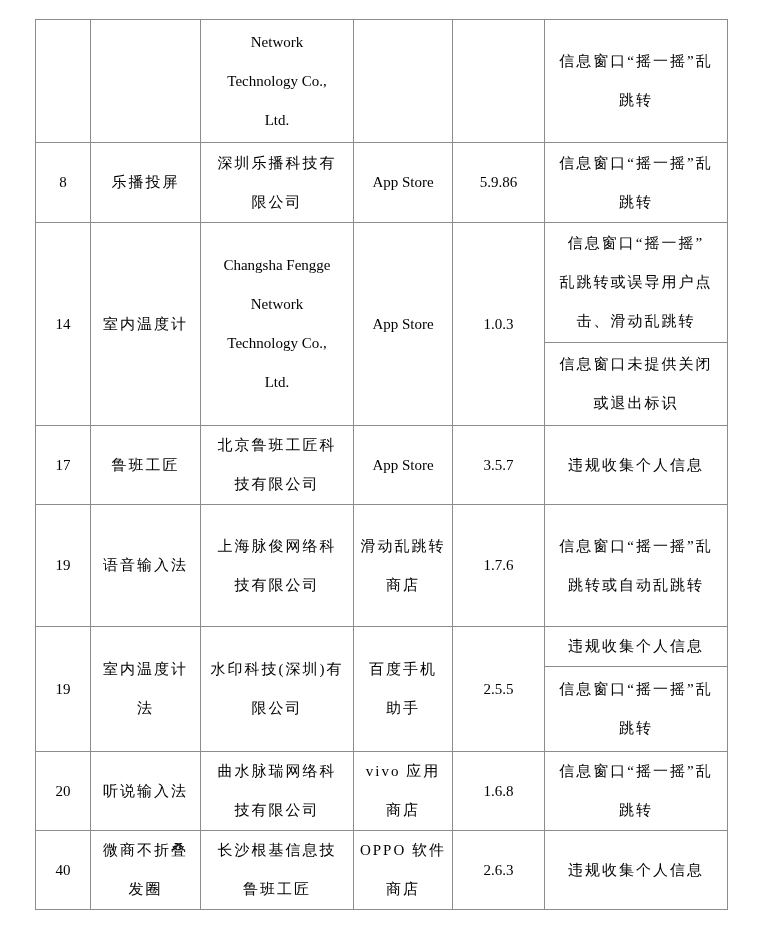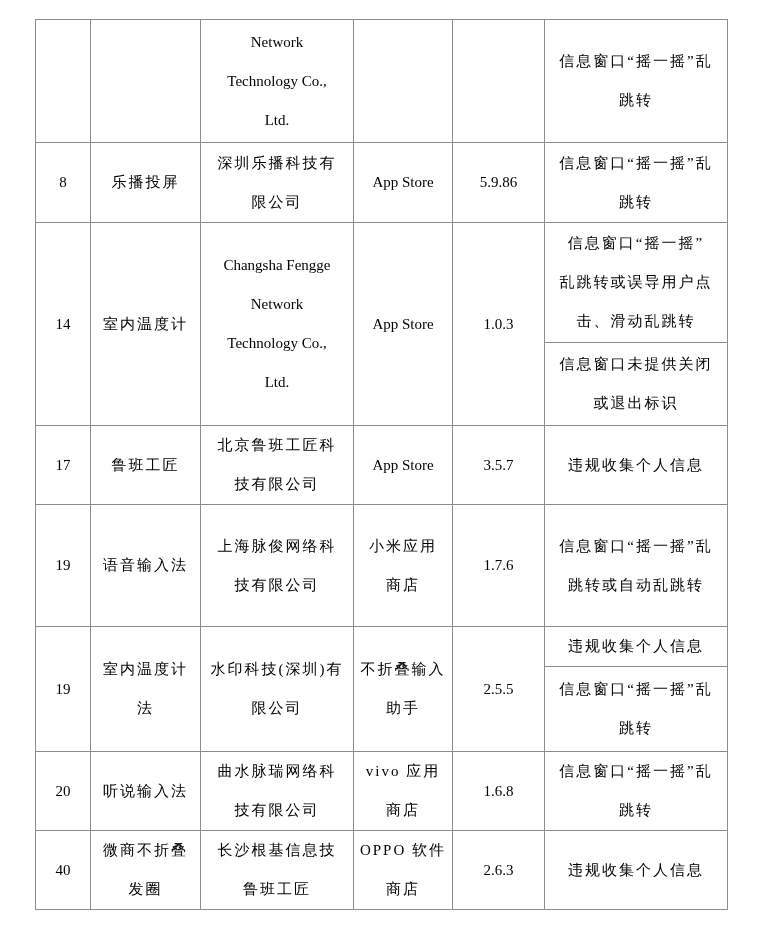--- a/index.html
+++ b/index.html
@@ -112,34 +112,34 @@
         <td class="lat">App Store</td>
         <td class="lat">3.5.7</td>
         <td>违规收集个人信息</td>
       </tr>
 
       <tr class="rh122">
         <td class="lat">19</td>
         <td>语音输入法</td>
         <td>上海脉俊网络科
 技有限公司</td>
-        <td>小米应用
+        <td>滑动乱跳转
 商店</td>
         <td class="lat">1.7.6</td>
         <td>信息窗口“摇一摇”乱
 跳转或自动乱跳转</td>
       </tr>
 
       <tr class="rh36">
         <td class="lat" rowspan="2">19</td>
         <td rowspan="2">室内温度计
 法</td>
         <td rowspan="2">水印科技(深圳)有
 限公司</td>
-        <td rowspan="2">不折叠输入
+        <td rowspan="2">百度手机
 助手</td>
         <td class="lat" rowspan="2">2.5.5</td>
         <td>违规收集个人信息</td>
       </tr>
       <tr class="rh85">
         <td>信息窗口“摇一摇”乱
 跳转</td>
       </tr>
 
       <tr class="rh79">

